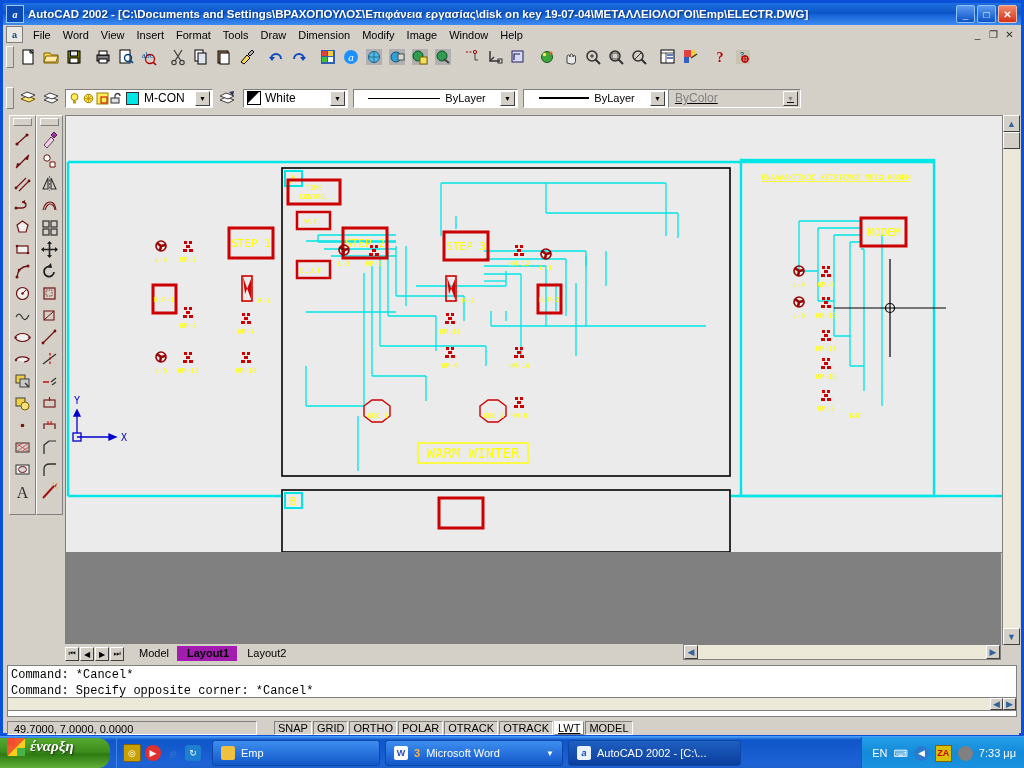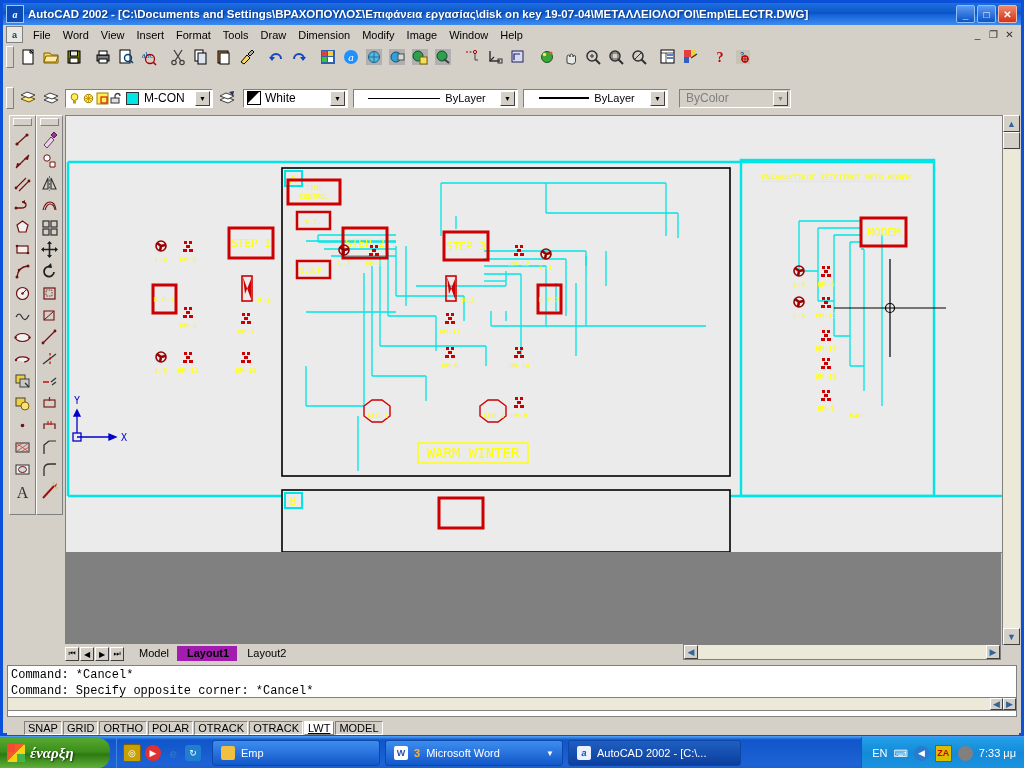--- a/index.html
+++ b/index.html
@@ -194,21 +194,21 @@
   #taskbar{
     position:absolute;left:0;top:736px;width:1024px;height:32px;
     background:linear-gradient(180deg,#3f93f2 0%,#1055c9 9%,#1e63d6 85%,#1d5ec8 100%);
     display:flex;align-items:center;
     border-top:1px solid #4b9bf5;
   }
   #startbtn{
     width:110px;height:30px;margin-right:6px;
     background:linear-gradient(180deg,#56a930 0%,#3d8e1c 45%,#2e7a12 55%,#60b03a 100%);
     border-top-right-radius:12px;border-bottom-right-radius:12px;
-    display:flex;align-items:center;
+    display:flex;align-items:flex-start;
     color:#fff;font-style:italic;font-weight:bold;font-size:15px;
     text-shadow:1px 1px 2px rgba(0,0,0,.6);
     font-family:"Liberation Serif",serif;
   }
   #startbtn .flag{
     width:18px;height:18px;margin:0 5px 0 7px;
     background:
       linear-gradient(135deg,#f35b2c 0 50%, #f7d117 50% 100%);
     border-radius:2px;
     position:relative;overflow:hidden;
@@ -556,21 +556,21 @@
     </div>
 
     <div class="combo" style="width:145px;margin-left:5px;">
       <span style="flex:1;display:flex;align-items:center;justify-content:center;gap:5px;">
         <span style="width:50px;height:0;border-top:2px solid #000;display:inline-block;"></span>
         <span style="font-size:11px;">ByLayer</span>
       </span>
       <span class="arrow">▼</span>
     </div>
 
-    <div class="combo disabled" style="width:112px;margin-left:11px;">
+    <div class="combo disabled" style="width:133px;margin-left:0;text-decoration:underline;">
       <span class="val" style="padding-left:6px;">ByColor</span>
       <span class="arrow">▼</span>
     </div>
   </div>
 
   <div class="vtool" id="vtool1">
     <div class="vgrip"></div>
     <div class="vbtn">
         <svg width="19" height="19" viewBox="0 0 19 19">
           <path d="M4 14 L14 5" stroke="#701010" stroke-width="1.2"></path>
@@ -1179,20 +1179,21 @@
     <div class="cline">Command:</div>
   </div>
   <div id="cmd-sb" style="left:4px;">
     <div style="position:absolute;right:0;top:0;width:1010px;height:14px;background:#ece9d8;border:1px solid #808080;box-sizing:border-box;display:flex;justify-content:flex-end;">
       <div class="sb-btn" style="width:13px;height:12px;">◀</div>
       <div class="sb-btn" style="width:13px;height:12px;">▶</div>
     </div>
   </div>
 
   <div id="statusbar">
+    <div class="coords">49.7000, 7.0000, 0.0000</div>
     <div style="width:16px;"></div>
     <div class="sbtn">SNAP</div>
     <div class="sbtn">GRID</div>
     <div class="sbtn">ORTHO</div>
     <div class="sbtn">POLAR</div>
     <div class="sbtn">OTRACK</div>
     <div class="sbtn">OTRACK</div>
     <div class="sbtn pressed">LWT</div>
     <div class="sbtn">MODEL</div>
   </div>

